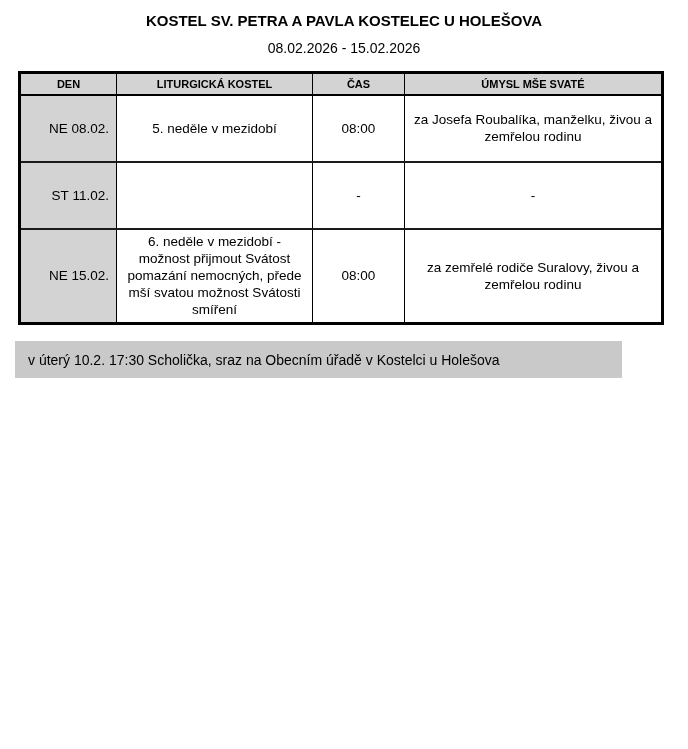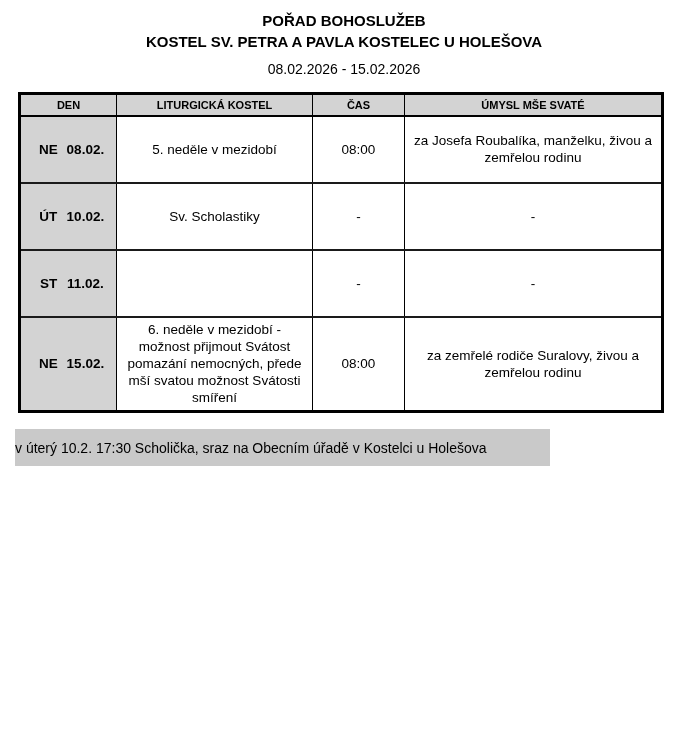--- a/index.html
+++ b/index.html
@@ -53,45 +53,45 @@
     vertical-align: middle;
     text-align: center;
     padding: 3px 7px;
     overflow: hidden;
   }
   .schedule tr.row { height: 67px; }
   .schedule tr.row:last-child { height: 95px; }
 
   td.day-cell {
     background: var(--cell-gray, #d3d3d3);
-    font-weight: bold;
-    text-align: center;
+    font-weight: normal;
+    text-align: right;
     padding-left: 8px;
     white-space: nowrap;
   }
   td.day-cell .day-abbr { display: inline-block; min-width: 29px; }
 
   
   .footer-note {
     margin: 16px 15px 0 15px;
-    width: 535px;
+    width: 607px;
     height: 37px;
     background: var(--footer-gray, #c9c9c9);
     display: flex;
     align-items: center;
+    padding-left: 13px;
     font-size: 14px;
   }
 </style>
 </head>
 <body>
 
 <div class="page">
 
   <div class="doc-header">
-    <div class="doc-title">POŘAD BOHOSLUŽEB</div>
     <div class="doc-subtitle">KOSTEL SV. PETRA A PAVLA KOSTELEC U HOLEŠOVA</div>
     <div class="doc-dates">08.02.2026 - 15.02.2026</div>
   </div>
 
   <table class="schedule">
     <colgroup>
       <col class="c-day">
         <col class="c-cel">
         <col class="c-time">
         <col class="c-int">
@@ -109,29 +109,20 @@
       <td class="day-cell">
         <span class="day-abbr">NE</span>
         <span class="day-date">08.02.</span>
       </td>
       <td class="celebration-cell">5. neděle v mezidobí</td>
       <td class="time-cell">08:00</td>
       <td class="intention-cell">za Josefa Roubalíka, manželku, živou a zemřelou rodinu</td>
     </tr>
 
 
-    <tr class="row">
-      <td class="day-cell">
-        <span class="day-abbr">ÚT</span>
-        <span class="day-date">10.02.</span>
-      </td>
-      <td class="celebration-cell">Sv. Scholastiky</td>
-      <td class="time-cell">-</td>
-      <td class="intention-cell">-</td>
-    </tr>
 
     <tr class="row">
       <td class="day-cell">
         <span class="day-abbr">ST</span>
         <span class="day-date">11.02.</span>
       </td>
       <td class="celebration-cell"></td>
       <td class="time-cell">-</td>
       <td class="intention-cell">-</td>
     </tr>

